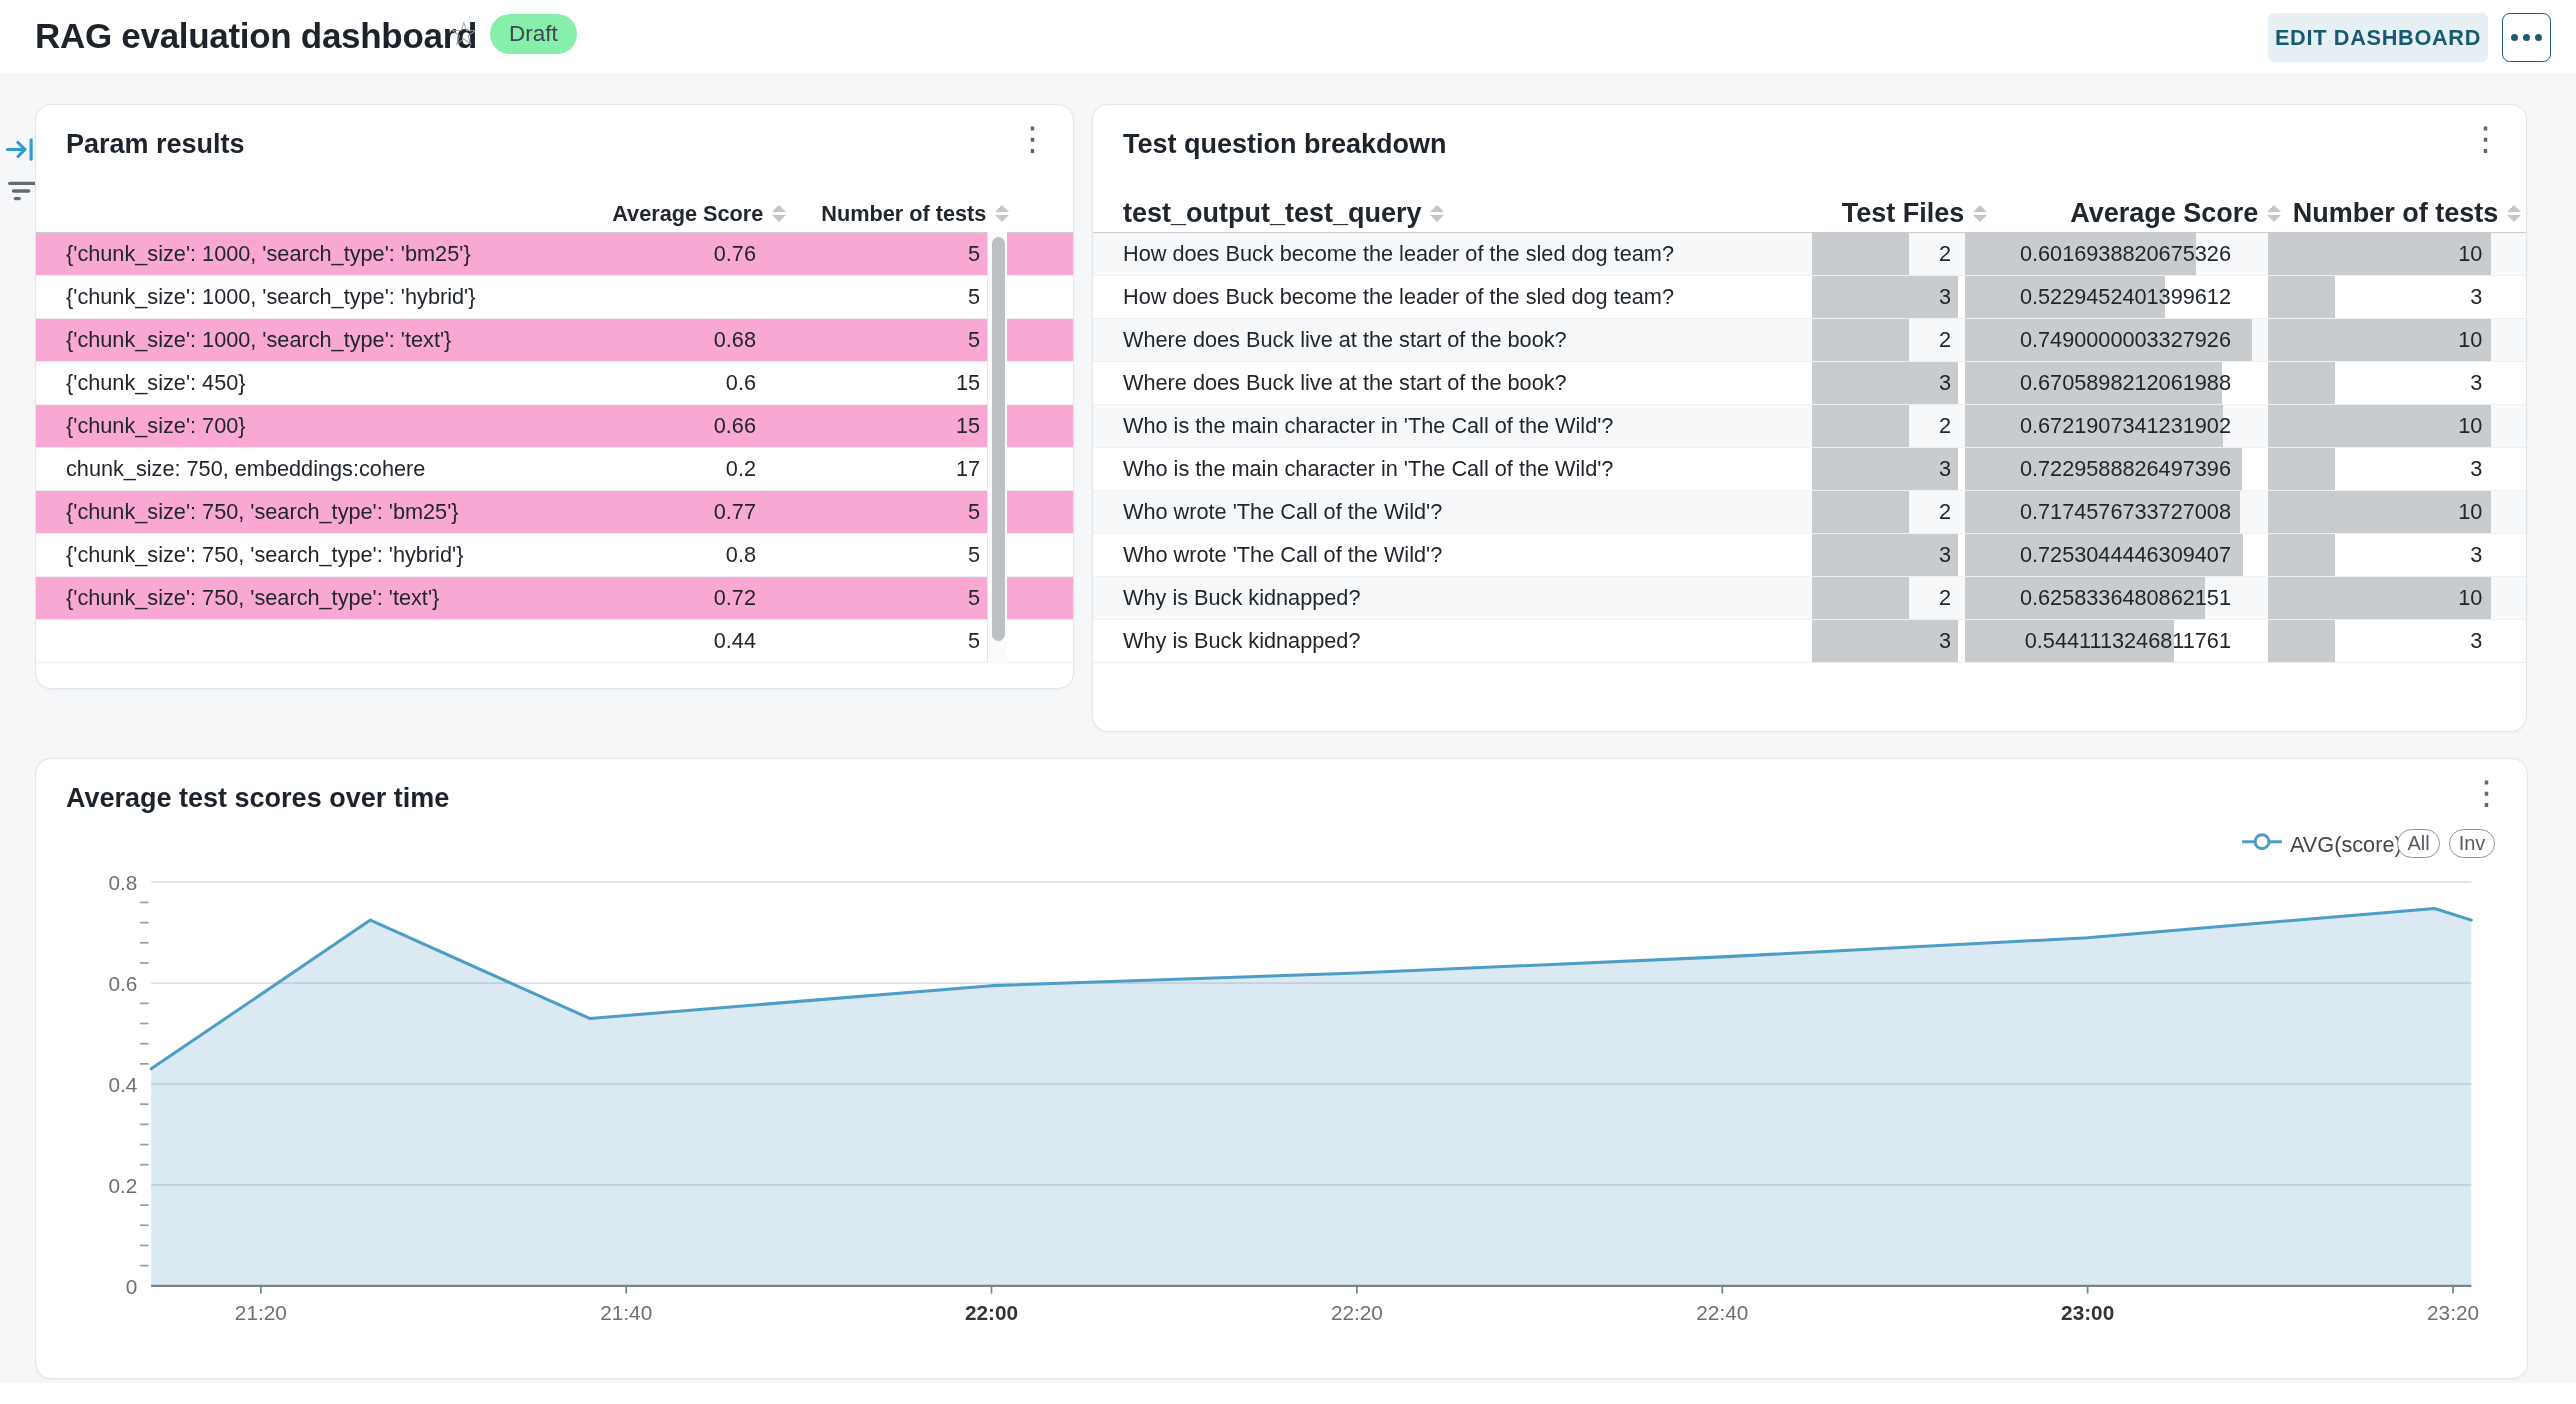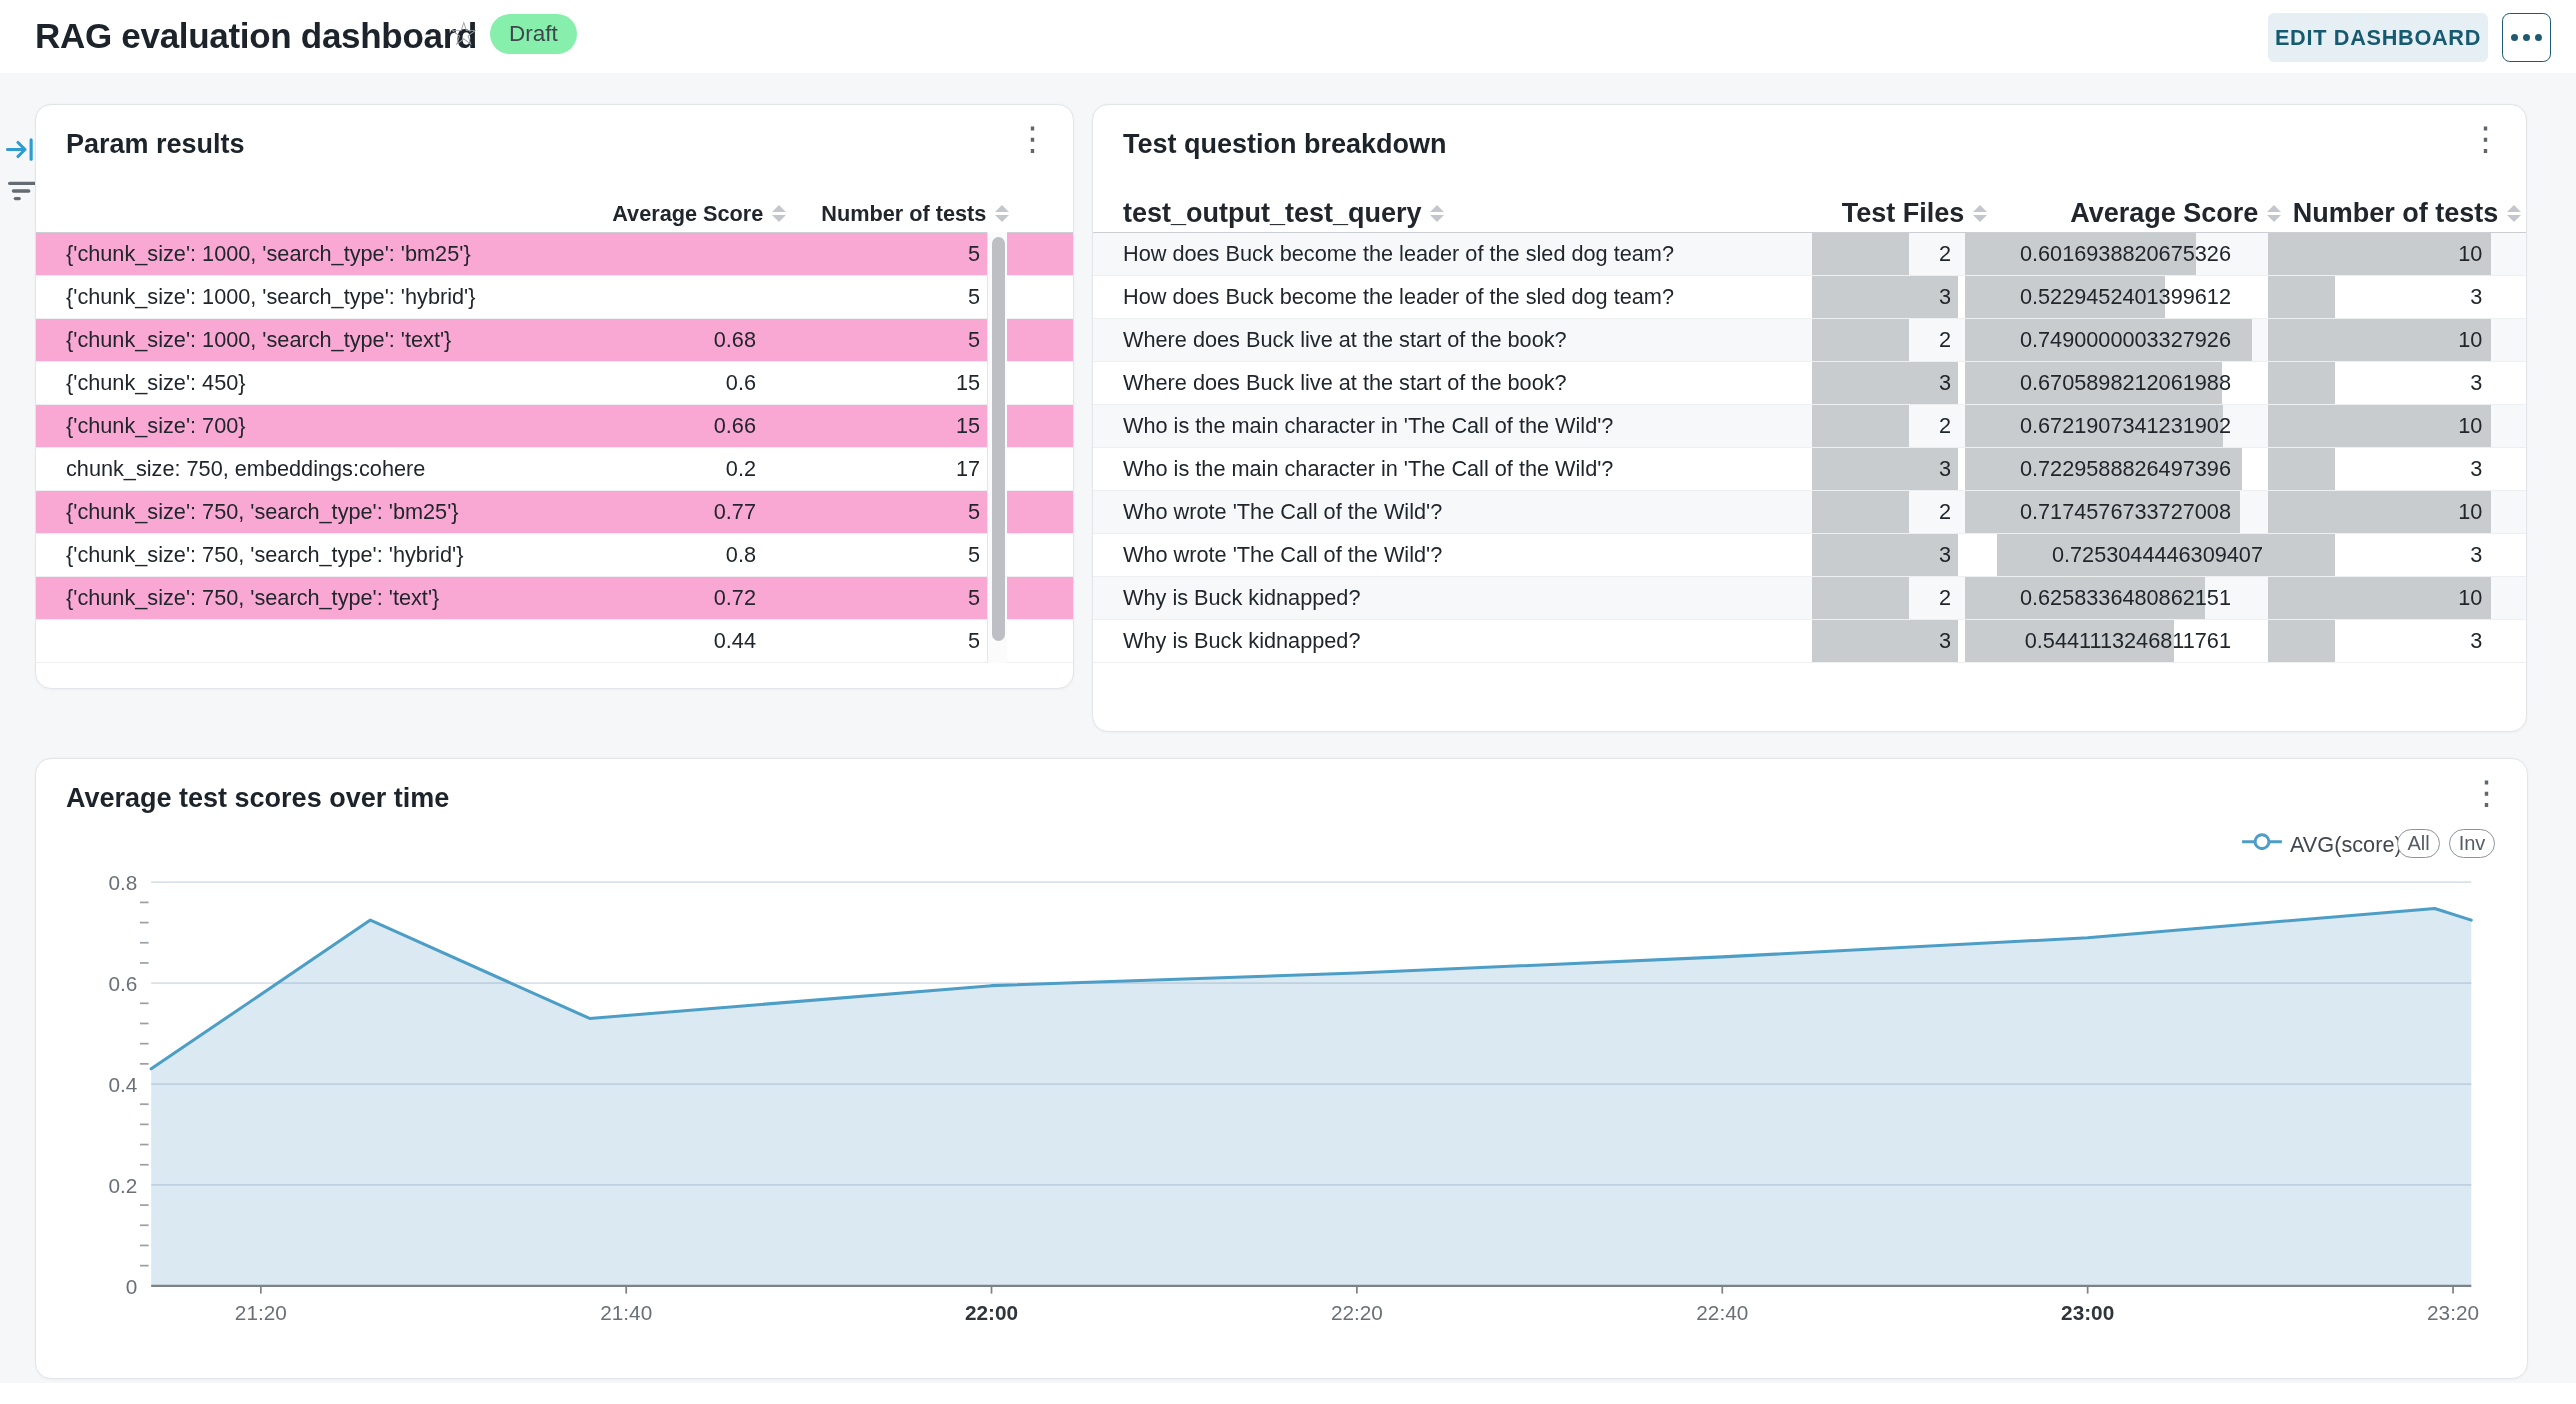--- a/index.html
+++ b/index.html
@@ -116,20 +116,21 @@
           <span>Number of tests</span>
           <span class="sort">
             <i class="up"></i>
             <i class="dn"></i>
           </span>
         </div>
       </div>
     <div id="param-body">
         <div class="prow stripe">
           <div class="pcell pc0">{'chunk_size': 1000, 'search_type': 'bm25'}</div>
+          <div class="pcell pc1">0.76</div>
           <div class="pcell pc2">5</div>
         </div>
         <div class="prow">
           <div class="pcell pc0">{'chunk_size': 1000, 'search_type': 'hybrid'}</div>
           <div class="pcell pc2">5</div>
         </div>
         <div class="prow stripe">
           <div class="pcell pc0">{'chunk_size': 1000, 'search_type': 'text'}</div>
           <div class="pcell pc1">0.68</div>
           <div class="pcell pc2">5</div>
@@ -312,21 +313,21 @@
             <div class="fill" style="width: 100%; background: rgb(201, 204, 207);"></div>
             <div class="val" style="right: 8.7px;">10</div>
           </div>
         </div>
         <div class="qrow">
           <div class="qc-query">Who wrote 'The Call of the Wild'?</div>
           <div class="qcell" style="left: 719px; width: 146px;">
             <div class="fill" style="width: 100%; background: rgb(201, 204, 207);"></div>
             <div class="val" style="right: 7px;">3</div>
           </div>
-          <div class="qcell" style="left: 872px; width: 287px; margin-left: 32px;">
+          <div class="qcell" style="left: 872px; width: 287px;">
             <div class="fill" style="width: 96.84%; background: rgb(201, 204, 207);"></div>
             <div class="val" style="right: 21px;">0.7253044446309407</div>
           </div>
           <div class="qcell" style="left: 1175px; width: 223px;">
             <div class="fill" style="width: 30%; background: rgb(201, 204, 207);"></div>
             <div class="val" style="right: 8.7px;">3</div>
           </div>
         </div>
         <div class="qrow stripe">
           <div class="qc-query">Why is Buck kidnapped?</div>

